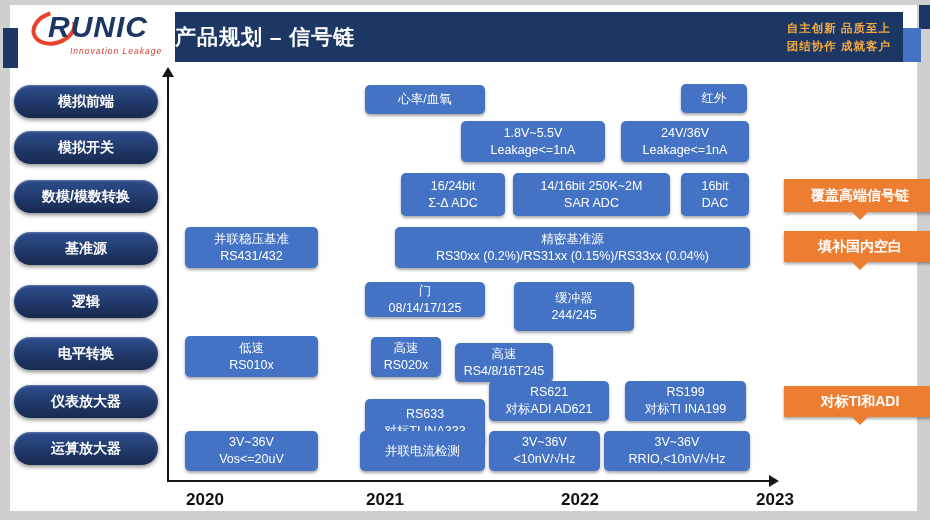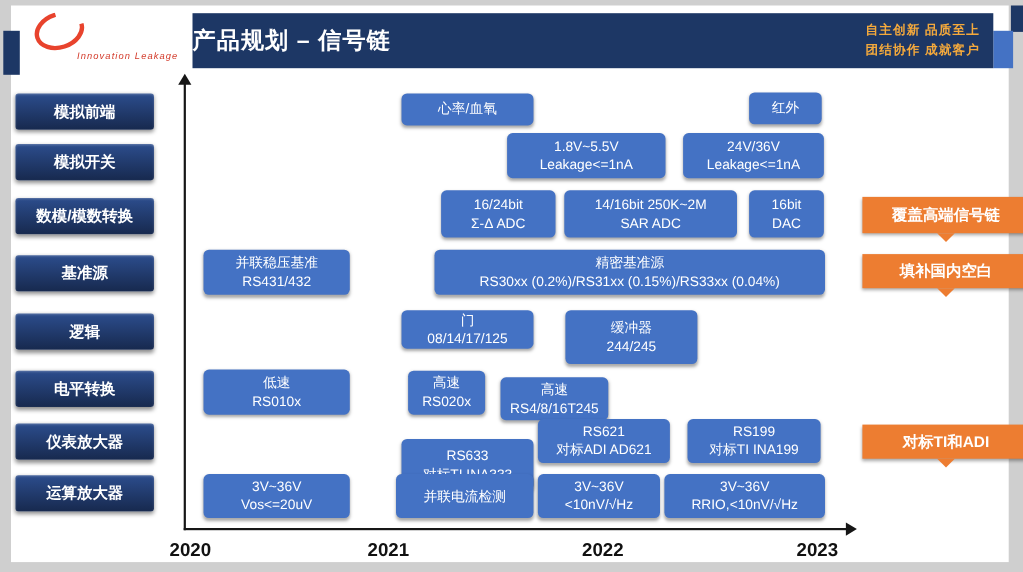--- a/index.html
+++ b/index.html
@@ -21,33 +21,33 @@
   .header .slogans{position:absolute;right:12px;top:7px;text-align:right;color:#f4a93c;
     font-size:11.5px;font-weight:bold;line-height:1.6;letter-spacing:1px;}
   
   .logo{position:absolute;left:36px;top:8px;width:140px;height:56px;}
   .logo .swoosh{position:absolute;left:-6px;top:-2px;}
   .logo .brand{position:absolute;left:12px;top:2px;font-size:30px;font-weight:bold;
     color:#1d3765;font-style:italic;letter-spacing:1px;}
   .logo .tagline{position:absolute;left:34px;top:38px;font-size:8.5px;color:#d33a2a;
     font-style:italic;letter-spacing:1px;}
   
-  .pill{position:absolute;left:14px;width:126px;height:33px;border-radius:3px;
+  .pill{position:absolute;left:14px;width:144px;height:33px;border-radius:16px;
     background:linear-gradient(#2c4d8d,#17294e);color:#fff;font-size:14px;font-weight:bold;
     display:flex;align-items:center;justify-content:center;
     box-shadow:0 2px 4px rgba(0,0,0,.45), inset 0 1px 2px rgba(255,255,255,.25);}
   
   .axis-v{position:absolute;left:167px;top:76px;width:2px;height:406px;background:#161616;}
   .axis-h{position:absolute;left:167px;top:480px;width:604px;height:2px;background:#161616;}
   .arrow-up{position:absolute;left:162px;top:67px;width:0;height:0;
     border-left:6px solid transparent;border-right:6px solid transparent;border-bottom:10px solid #161616;}
   .arrow-right{position:absolute;left:769px;top:475px;width:0;height:0;
     border-top:6px solid transparent;border-bottom:6px solid transparent;border-left:10px solid #161616;}
   .year{position:absolute;top:490px;width:50px;text-align:center;
-    font-size:17px;font-weight:bold;color:#111;}
+    font-size:17px;font-weight:bold;color:#111;margin-left:32px;}
   
   .box{position:absolute;background:#4472c4;color:#fff;border-radius:5px;
     display:flex;align-items:center;justify-content:center;text-align:center;
     font-size:12.5px;line-height:1.35;white-space:pre-line;padding:1px 3px;box-sizing:border-box;
     box-shadow:0 2px 3px rgba(0,0,0,.35);}
   
   .callout{position:absolute;background:#ed7d31;color:#fff;font-weight:bold;font-size:14px;
     display:flex;align-items:center;justify-content:center;text-align:center;
     box-shadow:0 2px 3px rgba(0,0,0,.35);margin-left:20px;}
   .callout::after{content:"";position:absolute;left:50%;bottom:-8px;transform:translateX(-50%);
@@ -62,20 +62,21 @@
 <div class="decor d1"></div>
 <div class="decor d2"></div>
 <div class="decor d3"></div>
 
 <div class="logo">
   <span class="swoosh">
     <svg width="56" height="48" viewBox="0 0 56 48">
       <ellipse cx="24" cy="22" rx="21" ry="15" fill="none" stroke="#e8432d" stroke-width="4" transform="rotate(-18 24 22)" stroke-dasharray="86 28"></ellipse>
     </svg>
   </span>
+  <span class="brand">RUNIC</span>
   <span class="tagline">Innovation Leakage</span>
 </div>
 
 <div class="header">
   <div class="title">产品规划 – 信号链</div>
   <div class="slogans">
     <div>自主创新  品质至上</div>
     <div>团结协作  成就客户</div>
   </div>
 </div>

